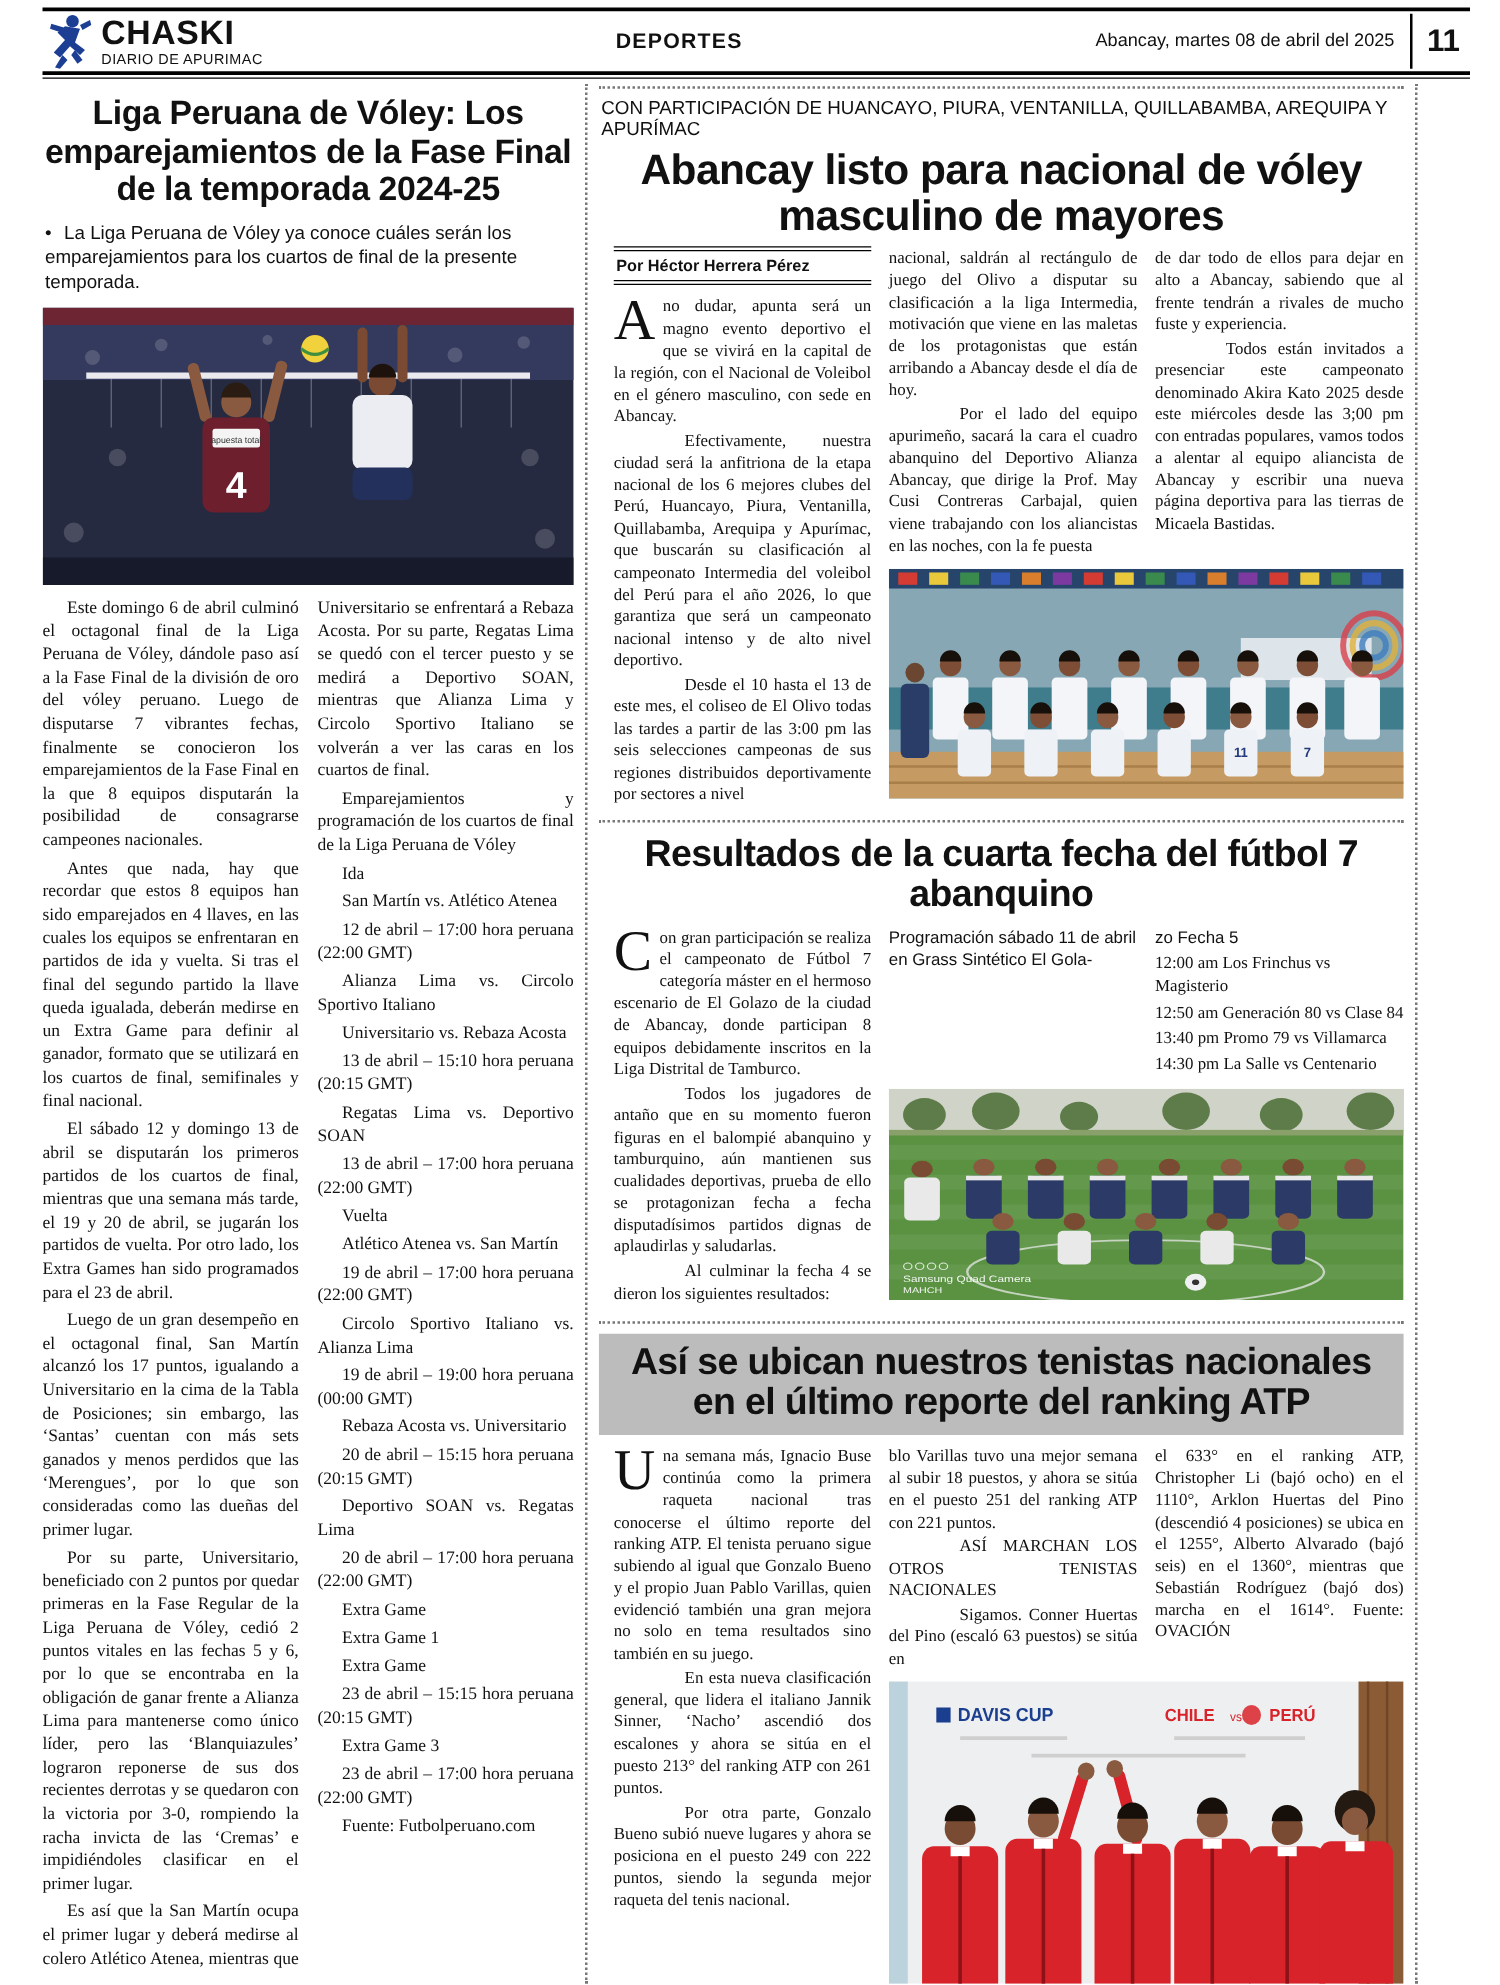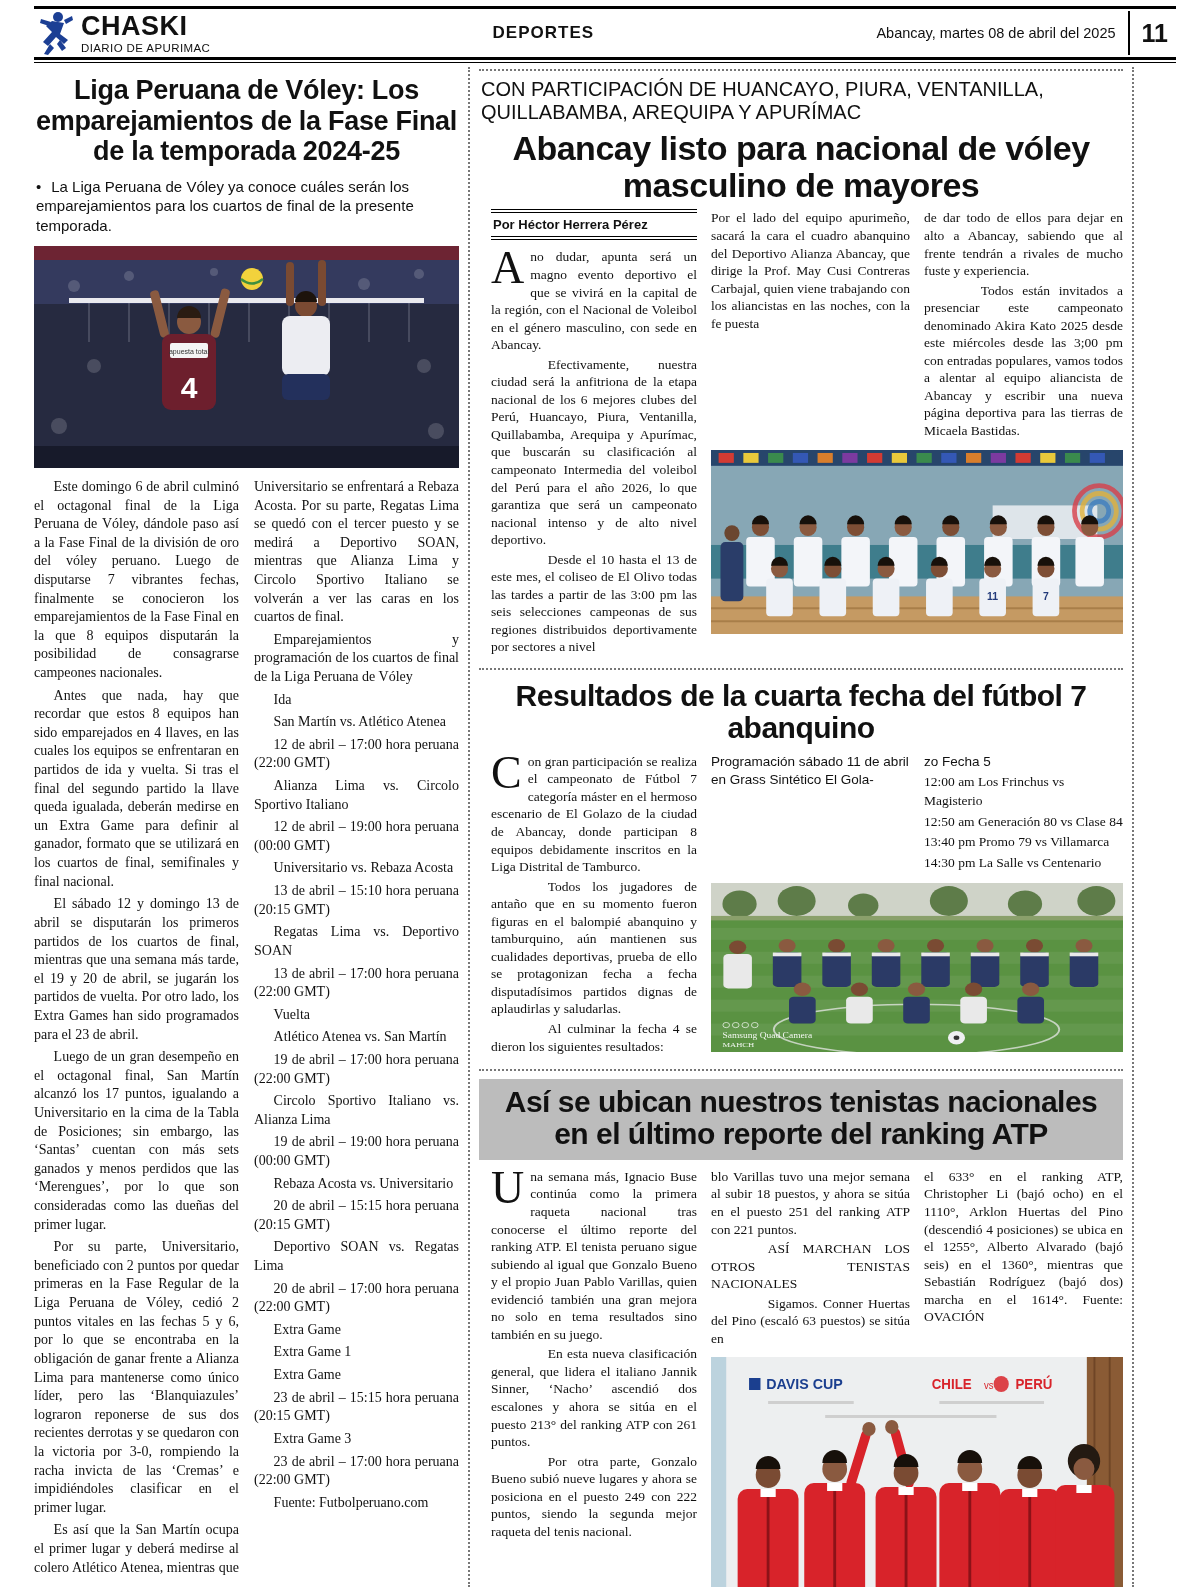--- a/index.html
+++ b/index.html
@@ -38,39 +38,39 @@
   .lead .bullet { margin-right:10px; }
   .photo-voley-action { height:222px; width:100%; }
   .left-body { margin-top:10px; flex:1; overflow:hidden;
                column-count:2; column-gap:15px; column-fill:auto; }
   .left-body p { font-size:14px; line-height:1.33; text-align:justify;
                  text-indent:1.4em; margin-bottom:4px; }
 
   
   .center-col { width:644px; flex:none; display:flex; flex-direction:column; overflow:hidden; }
   .sec-voley { border-top:2px dotted #777; padding-top:4px; margin-top:6px; }
-  .kicker { font-size:20px; padding:3px 0 2px 2px; }
+  .kicker { font-size:15px; padding:3px 0 2px 2px; }
   .sec h2 { text-align:center; font-weight:bold; line-height:1.08; letter-spacing:-0.5px; }
   .sec-voley h2 { font-size:34px; margin:4px 0 6px; }
   .sec-futbol h2 { font-size:30px; margin:4px 0 8px; }
   .sec-body { display:grid; grid-template-columns:206px 1fr; column-gap:14px;margin-left:12px; }
   .two-cols { display:grid; grid-template-columns:1fr 1fr; column-gap:14px; }
   .colBC { display:flex; flex-direction:column; }
   .paras p { font-size:13.5px; line-height:1.3; text-align:justify;
              text-indent:4.2em; margin-bottom:2px; }
   .paras p:first-child { text-indent:0; }
   .cont p:first-child { text-indent:0; }
   .byline-box { border-top:4px double #000; border-bottom:4px double #000;
                 font-weight:bold; font-size:13px; padding:4px 2px; margin-bottom:8px; }
   .dropcap { float:left; font-family:"Liberation Serif", serif; font-size:46px;
              line-height:36px; padding:2px 6px 0 0; }
   .photo-team { height:184px; margin-top:8px; }
   .sec-futbol { border-top:2px dotted #777; margin-top:10px; padding-top:6px; }
   .lines p { font-size:13.5px; line-height:1.38; margin-bottom:2px; text-align:left; }
-  .photo-futbol { height:169px; margin-top:8px;font-family:Liberation Serif, serif; }
+  .photo-futbol { height:169px; margin-top:8px; }
   .sec-tenis { border-top:2px dotted #777; margin-top:12px; padding-top:8px; }
   .banner { background:#bcbcbc; padding:7px 8px 9px; margin-bottom:8px; }
   .banner h2 { font-size:30px; }
   .photo-tenis { height:260px; margin-top:8px; }
 </style>
 </head>
 <body>
 
 <div class="page">
 
@@ -163,21 +163,20 @@
           <p>Antes que nada, hay que recordar que estos 8 equipos han sido emparejados en 4 llaves, en las cuales los equipos se enfrentaran en partidos de ida y vuelta. Si tras el final del segundo partido la llave queda igualada, deberán medirse en un Extra Game para definir al ganador, formato que se utilizará en los cuartos de final, semifinales y final nacional.</p>
           <p>El sábado 12 y domingo 13 de abril se disputarán los primeros partidos de los cuartos de final, mientras que una semana más tarde, el 19 y 20 de abril, se jugarán los partidos de vuelta. Por otro lado, los Extra Games han sido programados para el 23 de abril.</p>
           <p>Luego de un gran desempeño en el octagonal final, San Martín alcanzó los 17 puntos, igualando a Universitario en la cima de la Tabla de Posiciones; sin embargo, las ‘Santas’ cuentan con más sets ganados y menos perdidos que las ‘Merengues’, por lo que son consideradas como las dueñas del primer lugar.</p>
           <p>Por su parte, Universitario, beneficiado con 2 puntos por quedar primeras en la Fase Regular de la Liga Peruana de Vóley, cedió 2 puntos vitales en las fechas 5 y 6, por lo que se encontraba en la obligación de ganar frente a Alianza Lima para mantenerse como único líder, pero las ‘Blanquiazules’ lograron reponerse de sus dos recientes derrotas y se quedaron con la victoria por 3-0, rompiendo la racha invicta de las ‘Cremas’ e impidiéndoles clasificar en el primer lugar.</p>
           <p>Es así que la San Martín ocupa el primer lugar y deberá medirse al colero Atlético Atenea, mientras que Universitario se enfrentará a Rebaza Acosta. Por su parte, Regatas Lima se quedó con el tercer puesto y se medirá a Deportivo SOAN, mientras que Alianza Lima y Circolo Sportivo Italiano se volverán a ver las caras en los cuartos de final.</p>
           <p>Emparejamientos y programación de los cuartos de final de la Liga Peruana de Vóley</p>
           <p>Ida</p>
           <p>San Martín vs. Atlético Atenea</p>
           <p>12 de abril – 17:00 hora peruana (22:00 GMT)</p>
           <p>Alianza Lima vs. Circolo Sportivo Italiano</p>
-          <p>12 de abril – 19:00 hora peruana (00:00 GMT)</p>
           <p>Universitario vs. Rebaza Acosta</p>
           <p>13 de abril – 15:10 hora peruana (20:15 GMT)</p>
           <p>Regatas Lima vs. Deportivo SOAN</p>
           <p>13 de abril – 17:00 hora peruana (22:00 GMT)</p>
           <p>Vuelta</p>
           <p>Atlético Atenea vs. San Martín</p>
           <p>19 de abril – 17:00 hora peruana (22:00 GMT)</p>
           <p>Circolo Sportivo Italiano vs. Alianza Lima</p>
           <p>19 de abril – 19:00 hora peruana (00:00 GMT)</p>
           <p>Rebaza Acosta vs. Universitario</p>
@@ -207,20 +206,21 @@
             <span class="dropcap">A</span>
             <div class="serif paras">
                 <p>no dudar, apunta será un magno evento deportivo el que se vivirá en la capital de la región, con el Nacional de Voleibol en el género masculino, con sede en Abancay.</p>
                 <p>Efectivamente, nuestra ciudad será la anfitriona de la etapa nacional de los 6 mejores clubes del Perú, Huancayo, Piura, Ventanilla, Quillabamba, Arequipa y Apurímac, que buscarán su clasificación al campeonato Intermedia del voleibol del Perú para el año 2026, lo que garantiza que será un campeonato nacional intenso y de alto nivel deportivo.</p>
                 <p>Desde el 10 hasta el 13 de este mes, el coliseo de El Olivo todas las tardes a partir de las 3:00 pm las seis selecciones campeonas de sus regiones distribuidos deportivamente por sectores a nivel</p>
               </div>
           </div>
           <div class="colBC">
             <div class="two-cols">
               <div class="serif paras cont">
+                  <p>nacional, saldrán al rectángulo de juego del Olivo a disputar su clasificación a la liga Intermedia, motivación que viene en las maletas de los protagonistas que están arribando a Abancay desde el día de hoy.</p>
                   <p>Por el lado del equipo apurimeño, sacará la cara el cuadro abanquino del Deportivo Alianza Abancay, que dirige la Prof. May Cusi Contreras Carbajal, quien viene trabajando con los aliancistas en las noches, con la fe puesta</p>
                 </div>
               <div class="serif paras cont">
                   <p>de dar todo de ellos para dejar en alto a Abancay, sabiendo que al frente tendrán a rivales de mucho fuste y experiencia.</p>
                   <p>Todos están invitados a presenciar este campeonato denominado Akira Kato 2025 desde este miércoles desde las 3;00 pm con entradas populares, vamos todos a alentar al equipo aliancista de Abancay y escribir una nueva página deportiva para las tierras de Micaela Bastidas.</p>
                 </div>
             </div>
             <figure class="photo photo-team">
               <svg viewBox="0 0 433 186" preserveAspectRatio="none">
                 <rect width="433" height="186" fill="#87a7b5"></rect>

